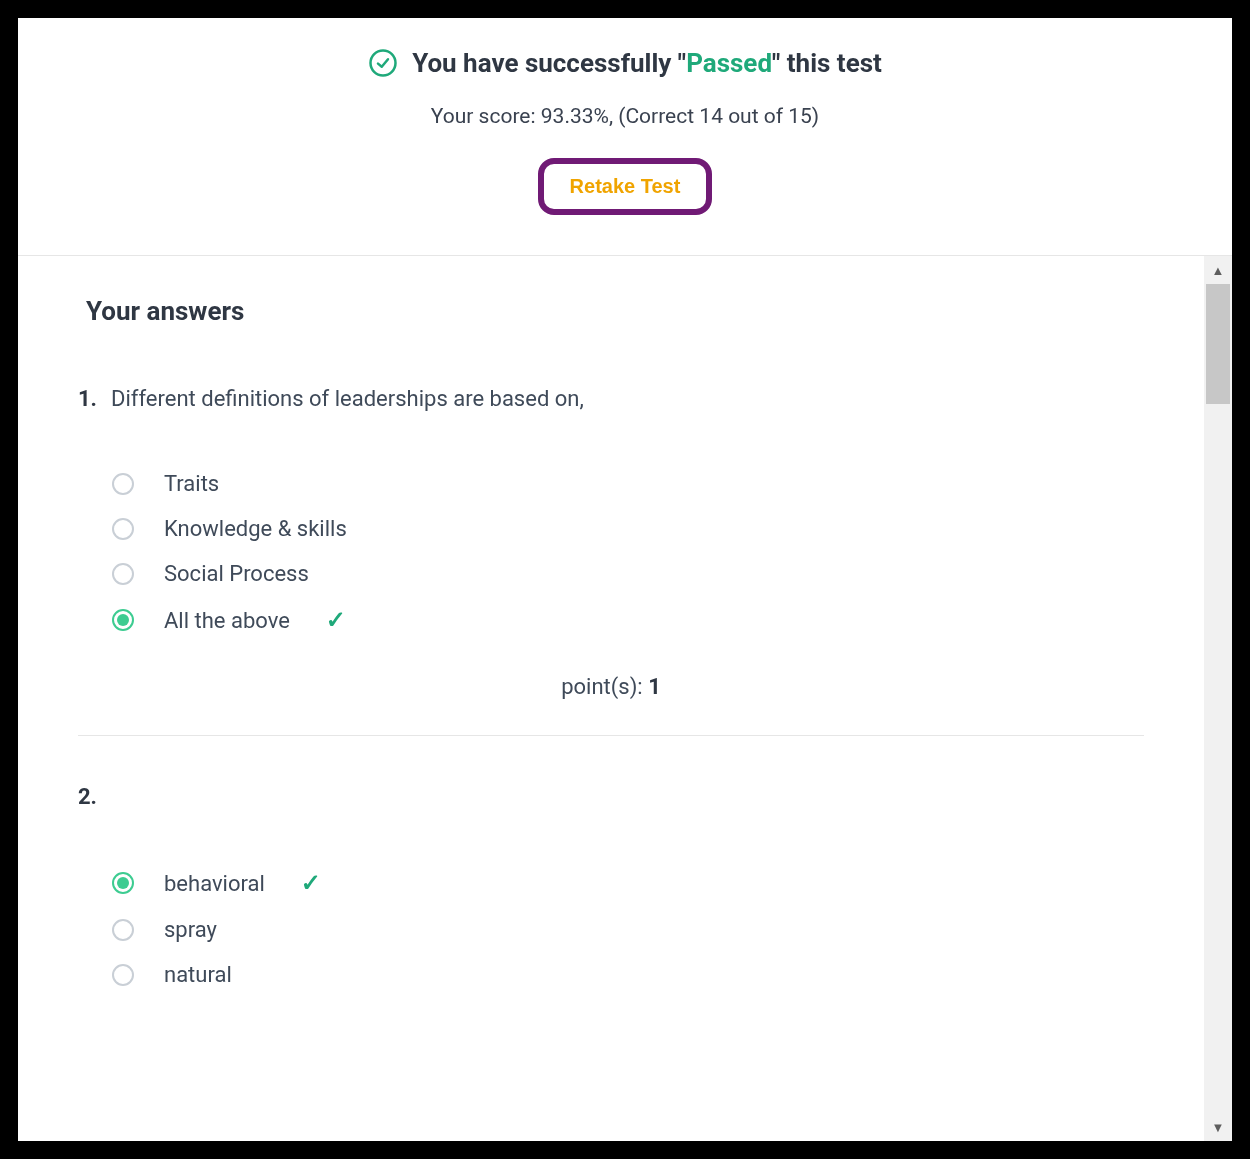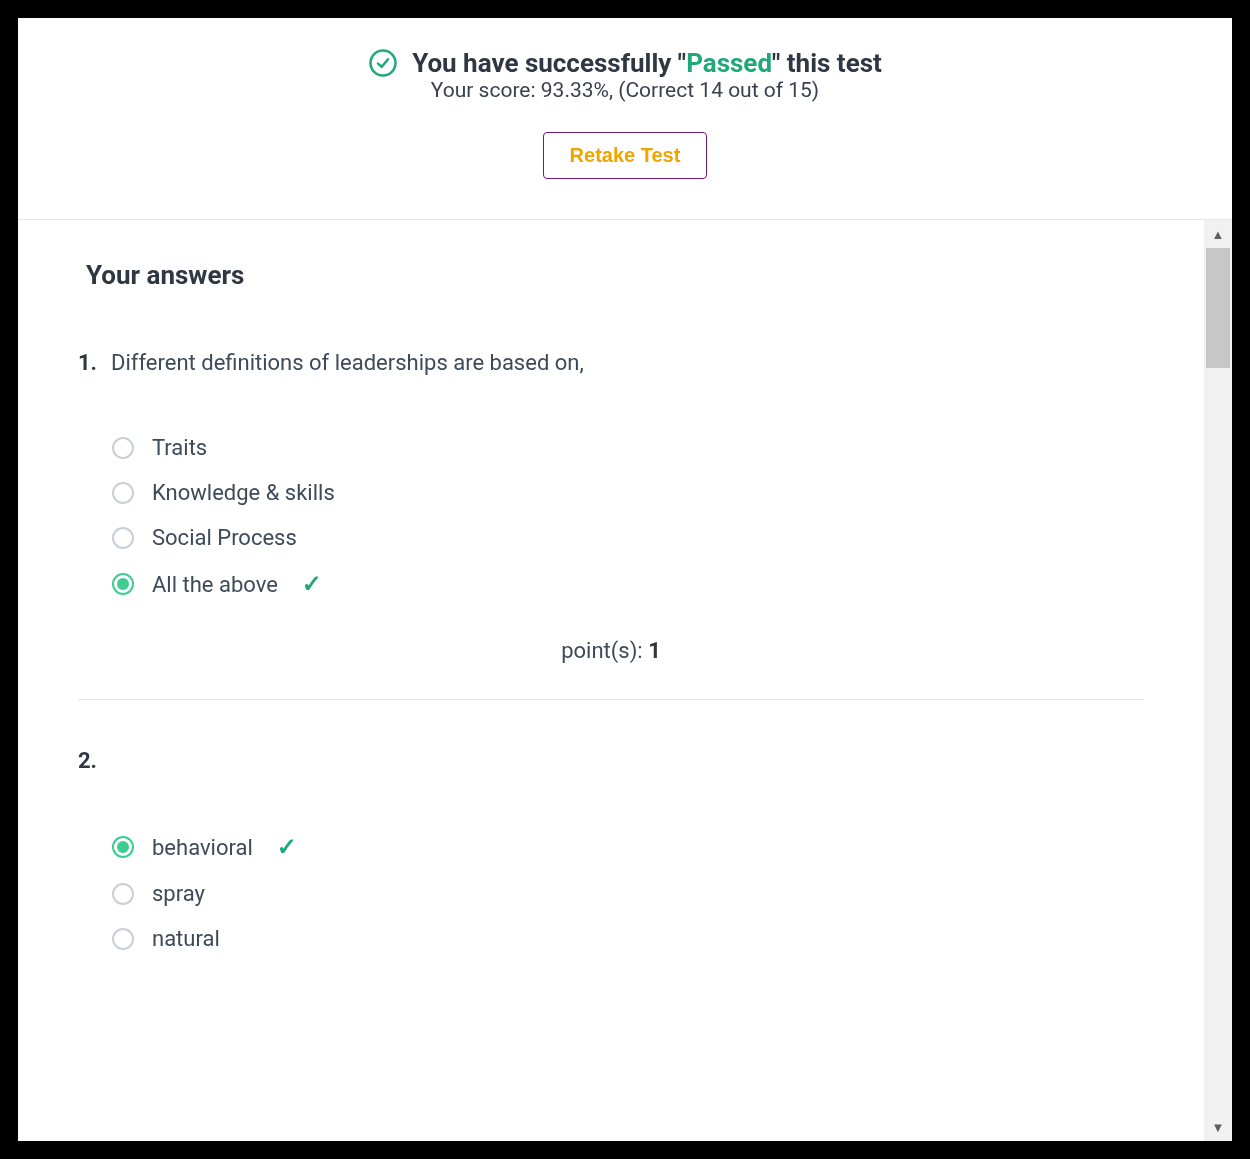--- a/index.html
+++ b/index.html
@@ -34,29 +34,30 @@
     color: #2f3743;
   }
   .result-line .quoted { color: #2f3743; }
   .result-line .status { color: #1fa97a; }
   .check-circle {
     width: 30px; height: 30px;
     display: inline-flex; align-items: center; justify-content: center;
   }
   .check-circle svg { width: 30px; height: 30px; }
   .score-line {
+    margin-top: 26px;
     font-size: 21px;
     color: #3a4250;
   }
   .retake-btn {
     margin-top: 30px;
     display: inline-block;
     padding: 11px 26px;
-    border: 1px solid #701a75;
-    border-radius: 4px;
+    border: 6px solid #701a75;
+    border-radius: 16px;
     background: #fff;
     color: #f0a400;
     font-size: 20px;
     font-weight: 600;
     cursor: pointer;
   }
   .body-area {
     flex: 1;
     display: flex;
     overflow: hidden;
@@ -81,21 +82,21 @@
   }
   .q-number { font-weight: 700; color: #2f3743; }
   .q-text { color: #3f4a59; }
   .options {
     margin-left: 34px;
     margin-bottom: 30px;
   }
   .option {
     display: flex;
     align-items: center;
-    gap: 18px;
+    gap: 30px;
     font-size: 22px;
     color: #3f4a59;
     padding: 10px 0;
   }
   .radio {
     width: 22px; height: 22px;
     border: 2px solid #c9cfd6;
     border-radius: 50%;
     display: inline-flex;
     align-items: center;

